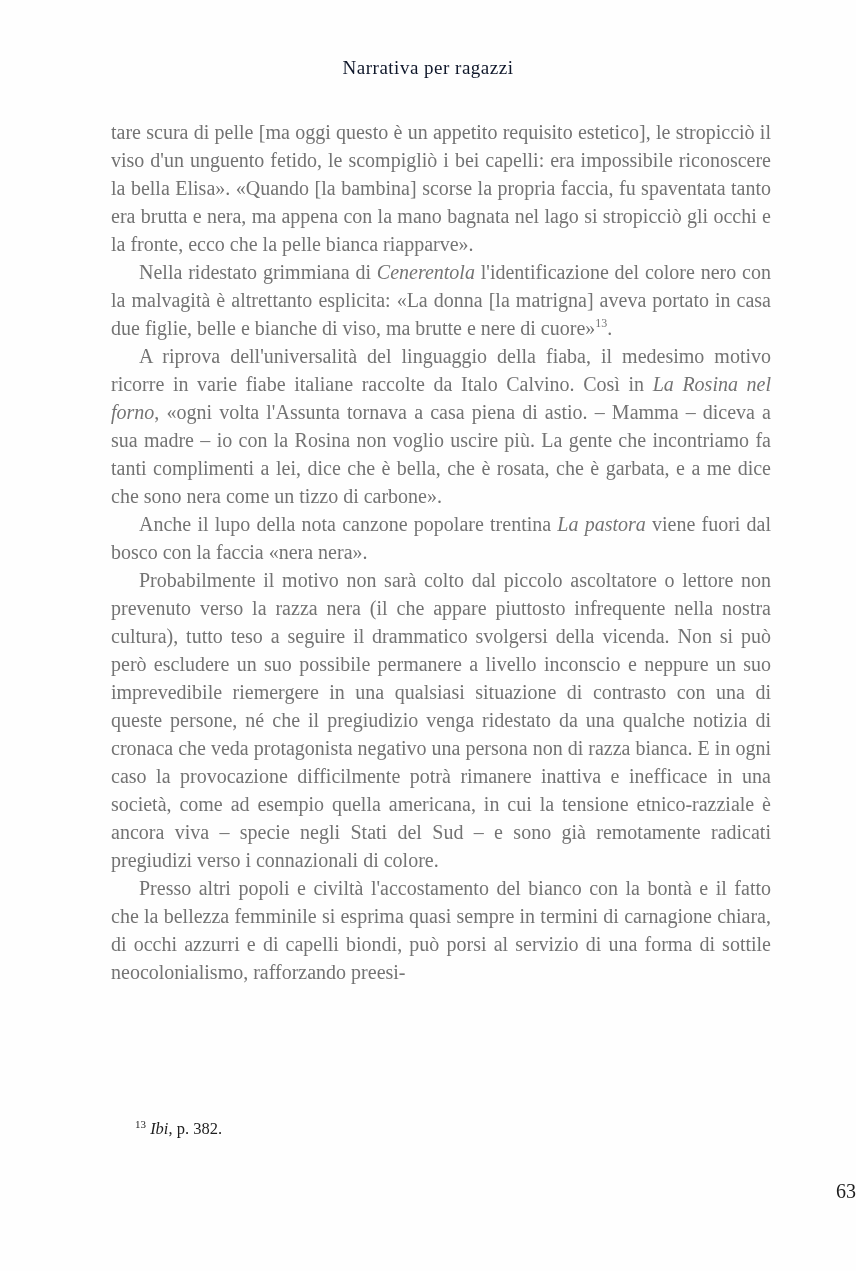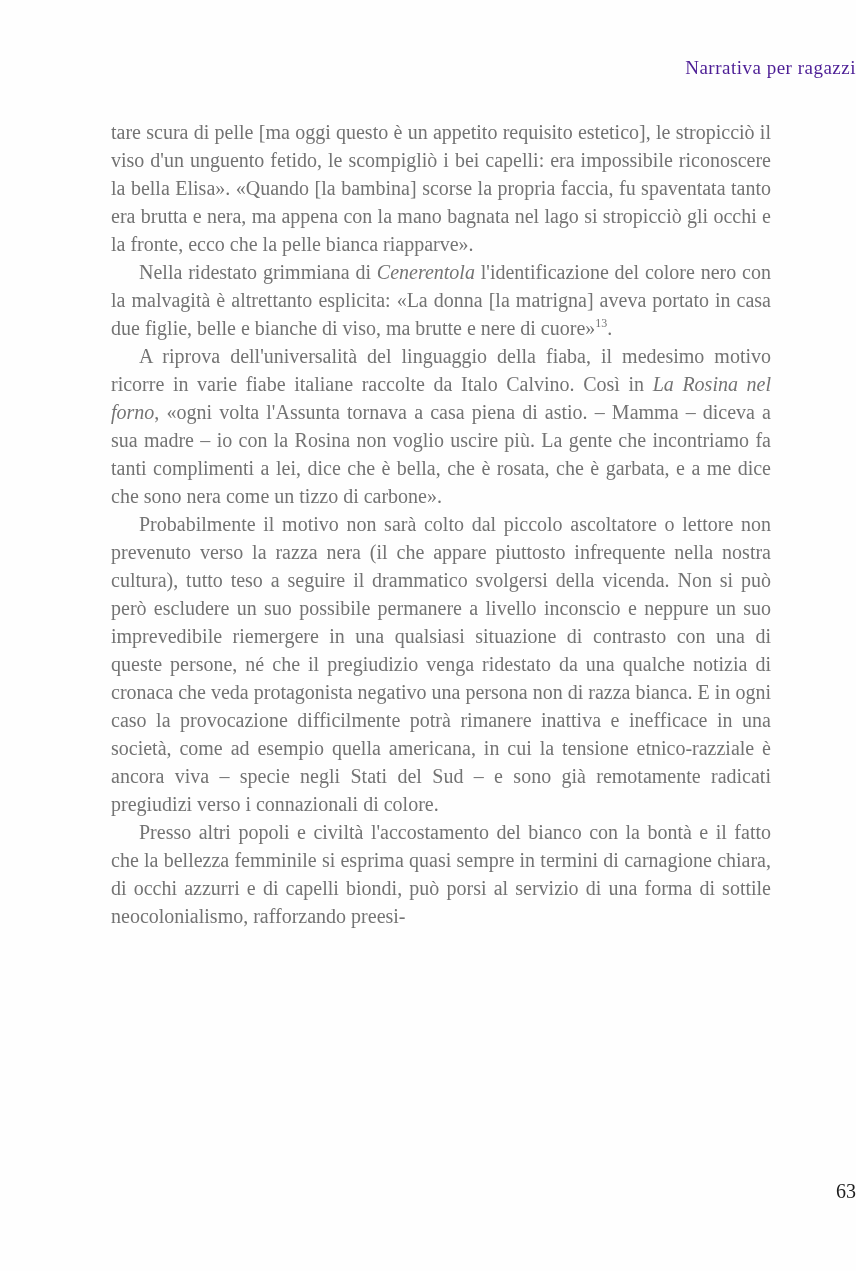--- a/index.html
+++ b/index.html
@@ -14,24 +14,24 @@
       background: #fefefe;
       color: #1c1c1c;
       font-family: "Liberation Serif", "DejaVu Serif", serif;
       overflow: hidden;
     }
     .running-header {
       position: absolute;
       top: 57px;
       left: 0;
       width: 100%;
-      text-align: right;
+      text-align: center;
       font-size: 19px;
       letter-spacing: 0.5px;
-      color: #4c1d95;
+      color: #0f172a;
     }
     .body-text {
       position: absolute;
       top: 118px;
       left: 111px;
       width: 660px;
       font-size: 20px;
       line-height: 28px;
       text-align: justify;
       color: #737373;
@@ -82,23 +82,25 @@
   <div class="running-header">Narrativa per ragazzi</div>
 
   <div class="body-text">
 
     <p class="para no-indent"><span>tare scura di pelle [ma oggi questo è un appetito requisito estetico], le stropicciò il viso d'un unguento fetido, le scompigliò i bei capelli: era impossibile riconoscere la bella Elisa». «Quando [la bambina] scorse la propria faccia, fu spaventata tanto era brutta e nera, ma appena con la mano bagnata nel lago si stropicciò gli occhi e la fronte, ecco che la pelle bianca riapparve».</span></p>
 
     <p class="para"><span>Nella ridestato grimmiana di </span><em class="italic">Cenerentola</em><span> l'identificazione del colore nero con la malvagità è altrettanto esplicita: «La donna [la matrigna] aveva portato in casa due figlie, belle e bianche di viso, ma brutte e nere di cuore»</span><sup class="note-ref">13</sup><span>.</span></p>
 
     <p class="para"><span>A riprova dell'universalità del linguaggio della fiaba, il medesimo motivo ricorre in varie fiabe italiane raccolte da Italo Calvino. Così in </span><em class="italic">La Rosina nel forno</em><span>, «ogni volta l'Assunta tornava a casa piena di astio. – Mamma – diceva a sua madre – io con la Rosina non voglio uscire più. La gente che incontriamo fa tanti complimenti a lei, dice che è bella, che è rosata, che è garbata, e a me dice che sono nera come un tizzo di carbone».</span></p>
 
+    <p class="para"><span>Anche il lupo della nota canzone popolare trentina </span><em class="italic">La pastora</em><span> viene fuori dal bosco con la faccia «nera nera».</span></p>
 
     <p class="para"><span>Probabilmente il motivo non sarà colto dal piccolo ascoltatore o lettore non prevenuto verso la razza nera (il che appare piuttosto infrequente nella nostra cultura), tutto teso a seguire il drammatico svolgersi della vicenda. Non si può però escludere un suo possibile permanere a livello inconscio e neppure un suo imprevedibile riemergere in una qualsiasi situazione di contrasto con una di queste persone, né che il pregiudizio venga ridestato da una qualche notizia di cronaca che veda protagonista negativo una persona non di razza bianca. E in ogni caso la provocazione difficilmente potrà rimanere inattiva e inefficace in una società, come ad esempio quella americana, in cui la tensione etnico-razziale è ancora viva – specie negli Stati del Sud – e sono già remotamente radicati pregiudizi verso i connazionali di colore.</span></p>
 
     <p class="para"><span>Presso altri popoli e civiltà l'accostamento del bianco con la bontà e il fatto che la bellezza femminile si esprima quasi sempre in termini di carnagione chiara, di occhi azzurri e di capelli biondi, può porsi al servizio di una forma di sottile neocolonialismo, rafforzando preesi-</span></p>
 
   </div>
 
+  <p class="footnote"><sup class="note-ref">13</sup> <em class="italic">Ibi</em><span>, p. 382.</span></p>
 
   <div class="page-number">63</div>
 
 </div>
 
 </body></html>

